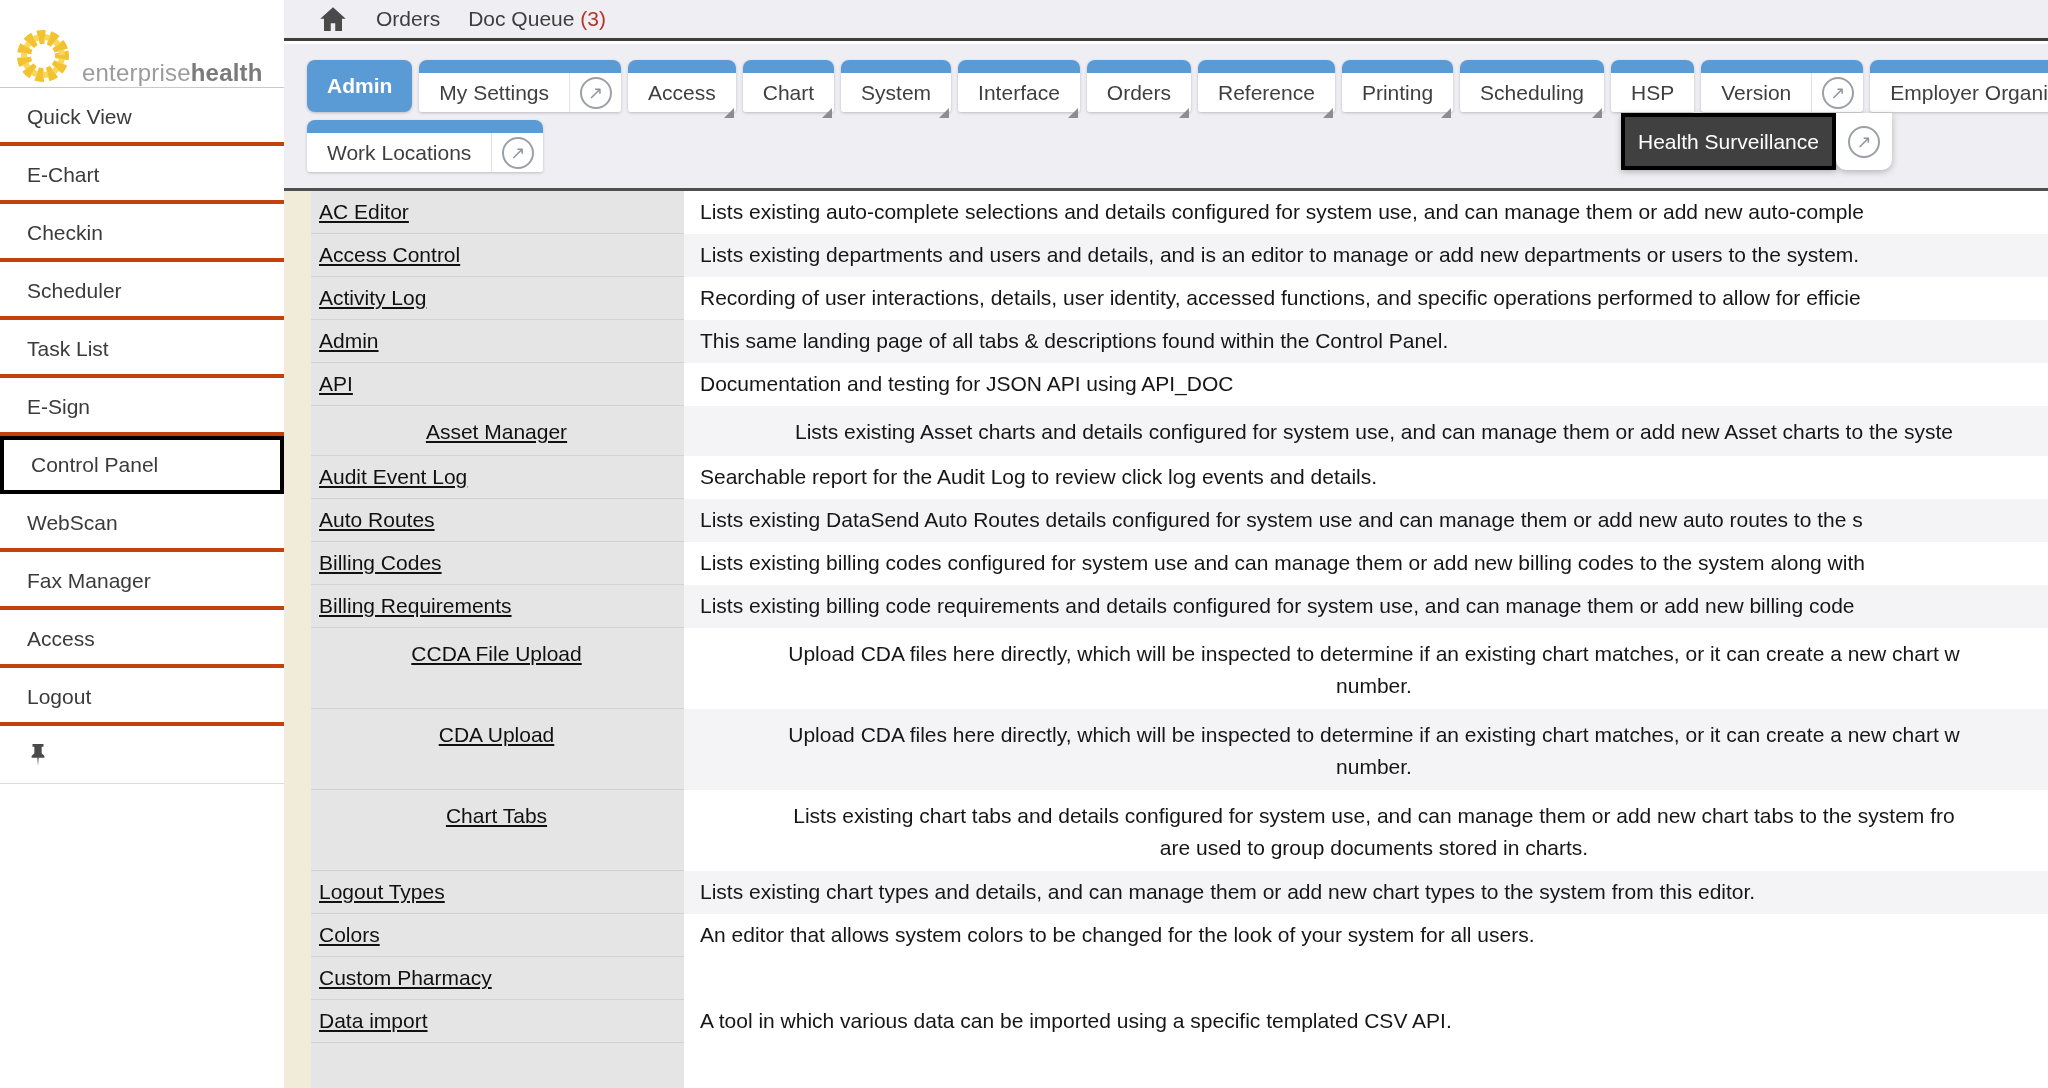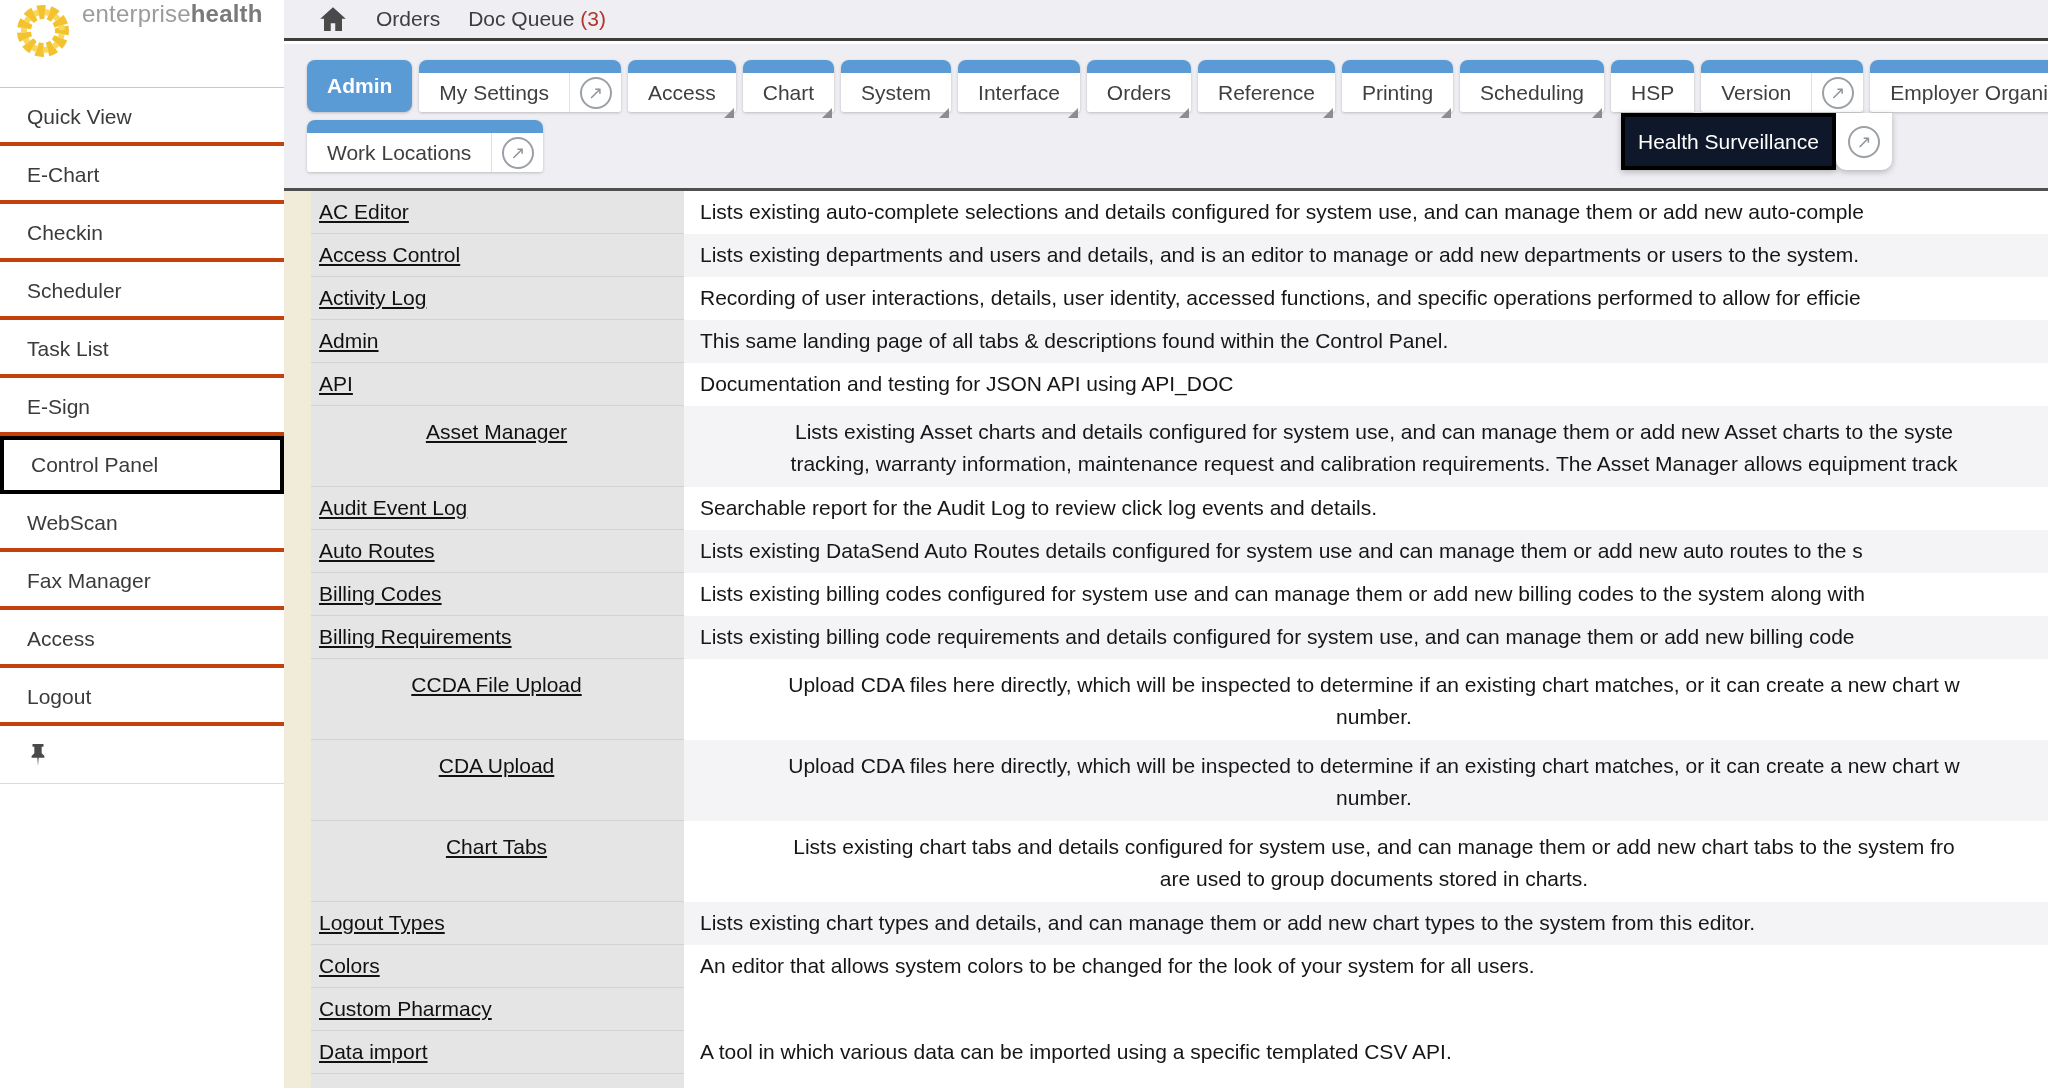--- a/index.html
+++ b/index.html
@@ -3,21 +3,21 @@
 <meta charset="utf-8">
 <style>
   * { margin:0; padding:0; box-sizing:border-box; }
   html,body { width:2048px; height:1088px; overflow:hidden; background:#fff;
               font-family:"Liberation Sans", sans-serif; }
   .app { position:relative; width:2048px; height:1088px; }
 
   
   .sidebar { position:absolute; left:0; top:0; width:284px; height:1088px; background:#fff; z-index:3; }
   .sidebar-vline { position:absolute; left:283px; top:0; width:1px; height:784px; background:#b7b7b7; }
-  .brand { height:88px; display:flex; align-items:flex-start; padding-left:12px; border-bottom:1px solid #c9c9c9; }
+  .brand { height:88px; display:flex; align-items:flex-end; padding-left:12px; border-bottom:1px solid #c9c9c9; }
   .brand-text { font-size:24px; margin-left:8px; letter-spacing:.2px; }
   .brand-light { color:#9b9b9b; }
   .brand-bold { color:#7a7a7a; font-weight:bold; }
   .nav-item { position:relative; height:58px; line-height:57px; padding-left:27px;
               font-size:21px; color:#3b3b3b; border-bottom:4px solid #c2410c; cursor:pointer; background:#fff; }
   .nav-item.active { border:4px solid #000; line-height:50px; }
   .pin-row { height:58px; display:flex; align-items:center; padding-left:27px; border-bottom:1px solid #dcdcdc; }
 
   
   .topbar { position:absolute; left:284px; top:0; right:0; height:41px; background:#efeef2;
@@ -44,21 +44,21 @@
   .tab.active { background:#5b9bd5; border-radius:8px; }
   .tab.active .tab-body { background:transparent; height:52px; border-radius:8px; }
   .tab.active .tab-label { color:#fff; font-weight:bold; }
   .tab.corner::after { content:""; position:absolute; right:2px; bottom:-6px; width:0; height:0;
                        border-left:10px solid transparent; border-bottom:10px solid #8d8d8d; }
   .tab.open .tab-body { border-radius:0 0 0 3px; }
 
   
   .hsp-dropdown { position:absolute; top:69px; left:1225px; display:flex; align-items:stretch;
                   height:57px; z-index:6; filter:drop-shadow(0 2px 3px rgba(0,0,0,.25)); }
-  .hs-item { background:#0f172a; color:#fff; font-size:21px; display:flex; align-items:center;
+  .hs-item { background:#404040; color:#fff; font-size:21px; display:flex; align-items:center;
              padding:0 13px; border:4px solid #000; cursor:pointer; white-space:nowrap; }
   .hs-arrow { background:#fff; width:56px; display:flex; align-items:center; justify-content:center;
               border-radius:0 0 10px 10px; cursor:pointer; }
 
   
   .content { position:absolute; left:284px; top:188px; right:0; height:900px;
              border-top:3px solid #4f4f4f;
              background:linear-gradient(to right,#f1ecda 0,#f1ecda 27px,#e5e5e5 27px,#e5e5e5 400px,#ffffff 400px); }
   .crow { display:flex; align-items:stretch; }
   .strip-cell { width:27px; flex:none; }
@@ -325,21 +325,20 @@
         <div class="desc-cell">
           <div class="desc-line">Documentation and testing for JSON API using API_DOC</div>
         </div>
       </div>
 
       <div class="crow multi">
         <div class="strip-cell"></div>
         <div class="link-cell"><a>Asset Manager</a></div>
         <div class="desc-cell">
           <div class="desc-line">Lists existing Asset charts and details configured for system use, and can manage them or add new Asset charts to the syste</div>
-          <div class="desc-line">tracking, warranty information, maintenance request and calibration requirements. The Asset Manager allows equipment track</div>
         </div>
       </div>
 
       <div class="crow">
         <div class="strip-cell"></div>
         <div class="link-cell"><a>Audit Event Log</a></div>
         <div class="desc-cell">
           <div class="desc-line">Searchable report for the Audit Log to review click log events and details.</div>
         </div>
       </div>

